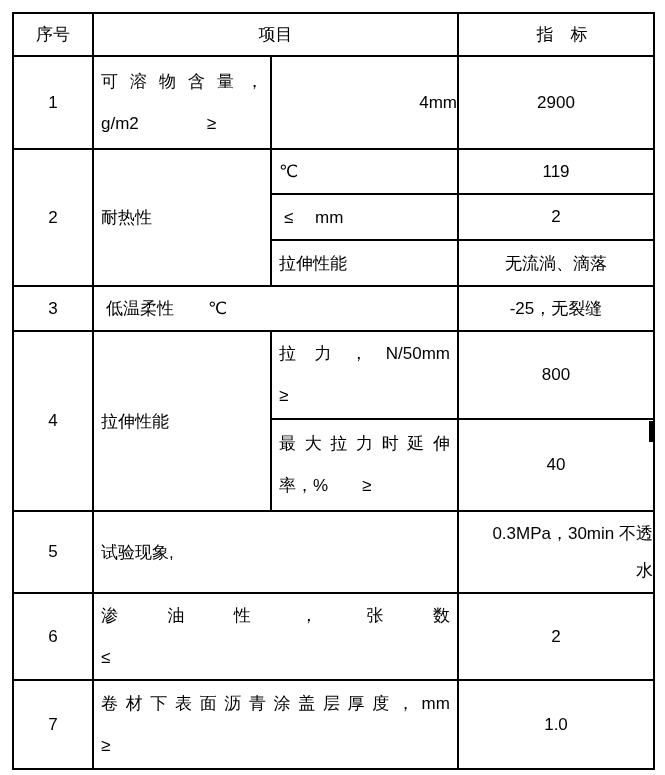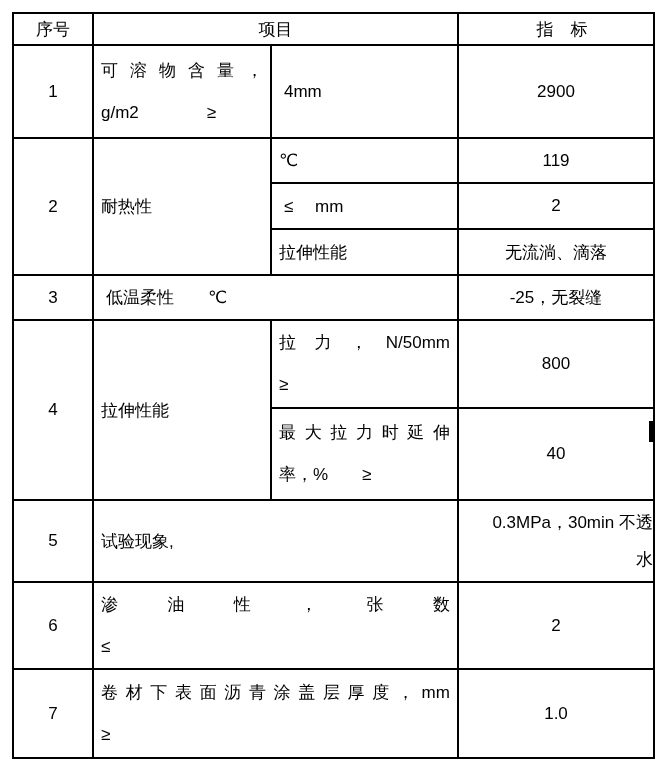--- a/index.html
+++ b/index.html
@@ -20,21 +20,21 @@
   }
   .spec th, .spec td {
     border: 2px solid #000000;
     font-weight: normal;
     font-size: 17px;
     vertical-align: middle;
     overflow: hidden;
   }
   .c   { text-align: center; }
   .l   { text-align: left; padding-left: 7px; padding-right: 7px; }
-  .flush { text-align: left; padding-left: 12px; }
+  .flush { text-align: right; padding-left: 0; }
   .pre { white-space: pre; padding-left: 12px; }
   
   .lines div { line-height: 42px; white-space: pre; }
   .lines { padding: 0 7px; }
   .lines .jline { white-space: normal; }
   
   .vlines div { line-height: 37px; white-space: pre; text-align: right; }
   
   .jline { width: 100%; }
   
@@ -50,21 +50,21 @@
 
 <table class="spec">
   <colgroup>
     <col style="width:80px">
       <col style="width:178px">
       <col style="width:187px">
       <col style="width:196px">
   </colgroup>
 
   <tbody>
-      <tr style="height:32px">
+      <tr style="height:43px">
     <th class="c">序号</th>
     <th class="c" colspan="2">项目</th>
     <th class="c pre">指　标</th>
   </tr>
 
   <tr style="height:93px">
     <td class="c">1</td>
     <td class="lines">
       <div class="jline" style="display: flex; justify-content: space-between;">
             <span>可</span>

